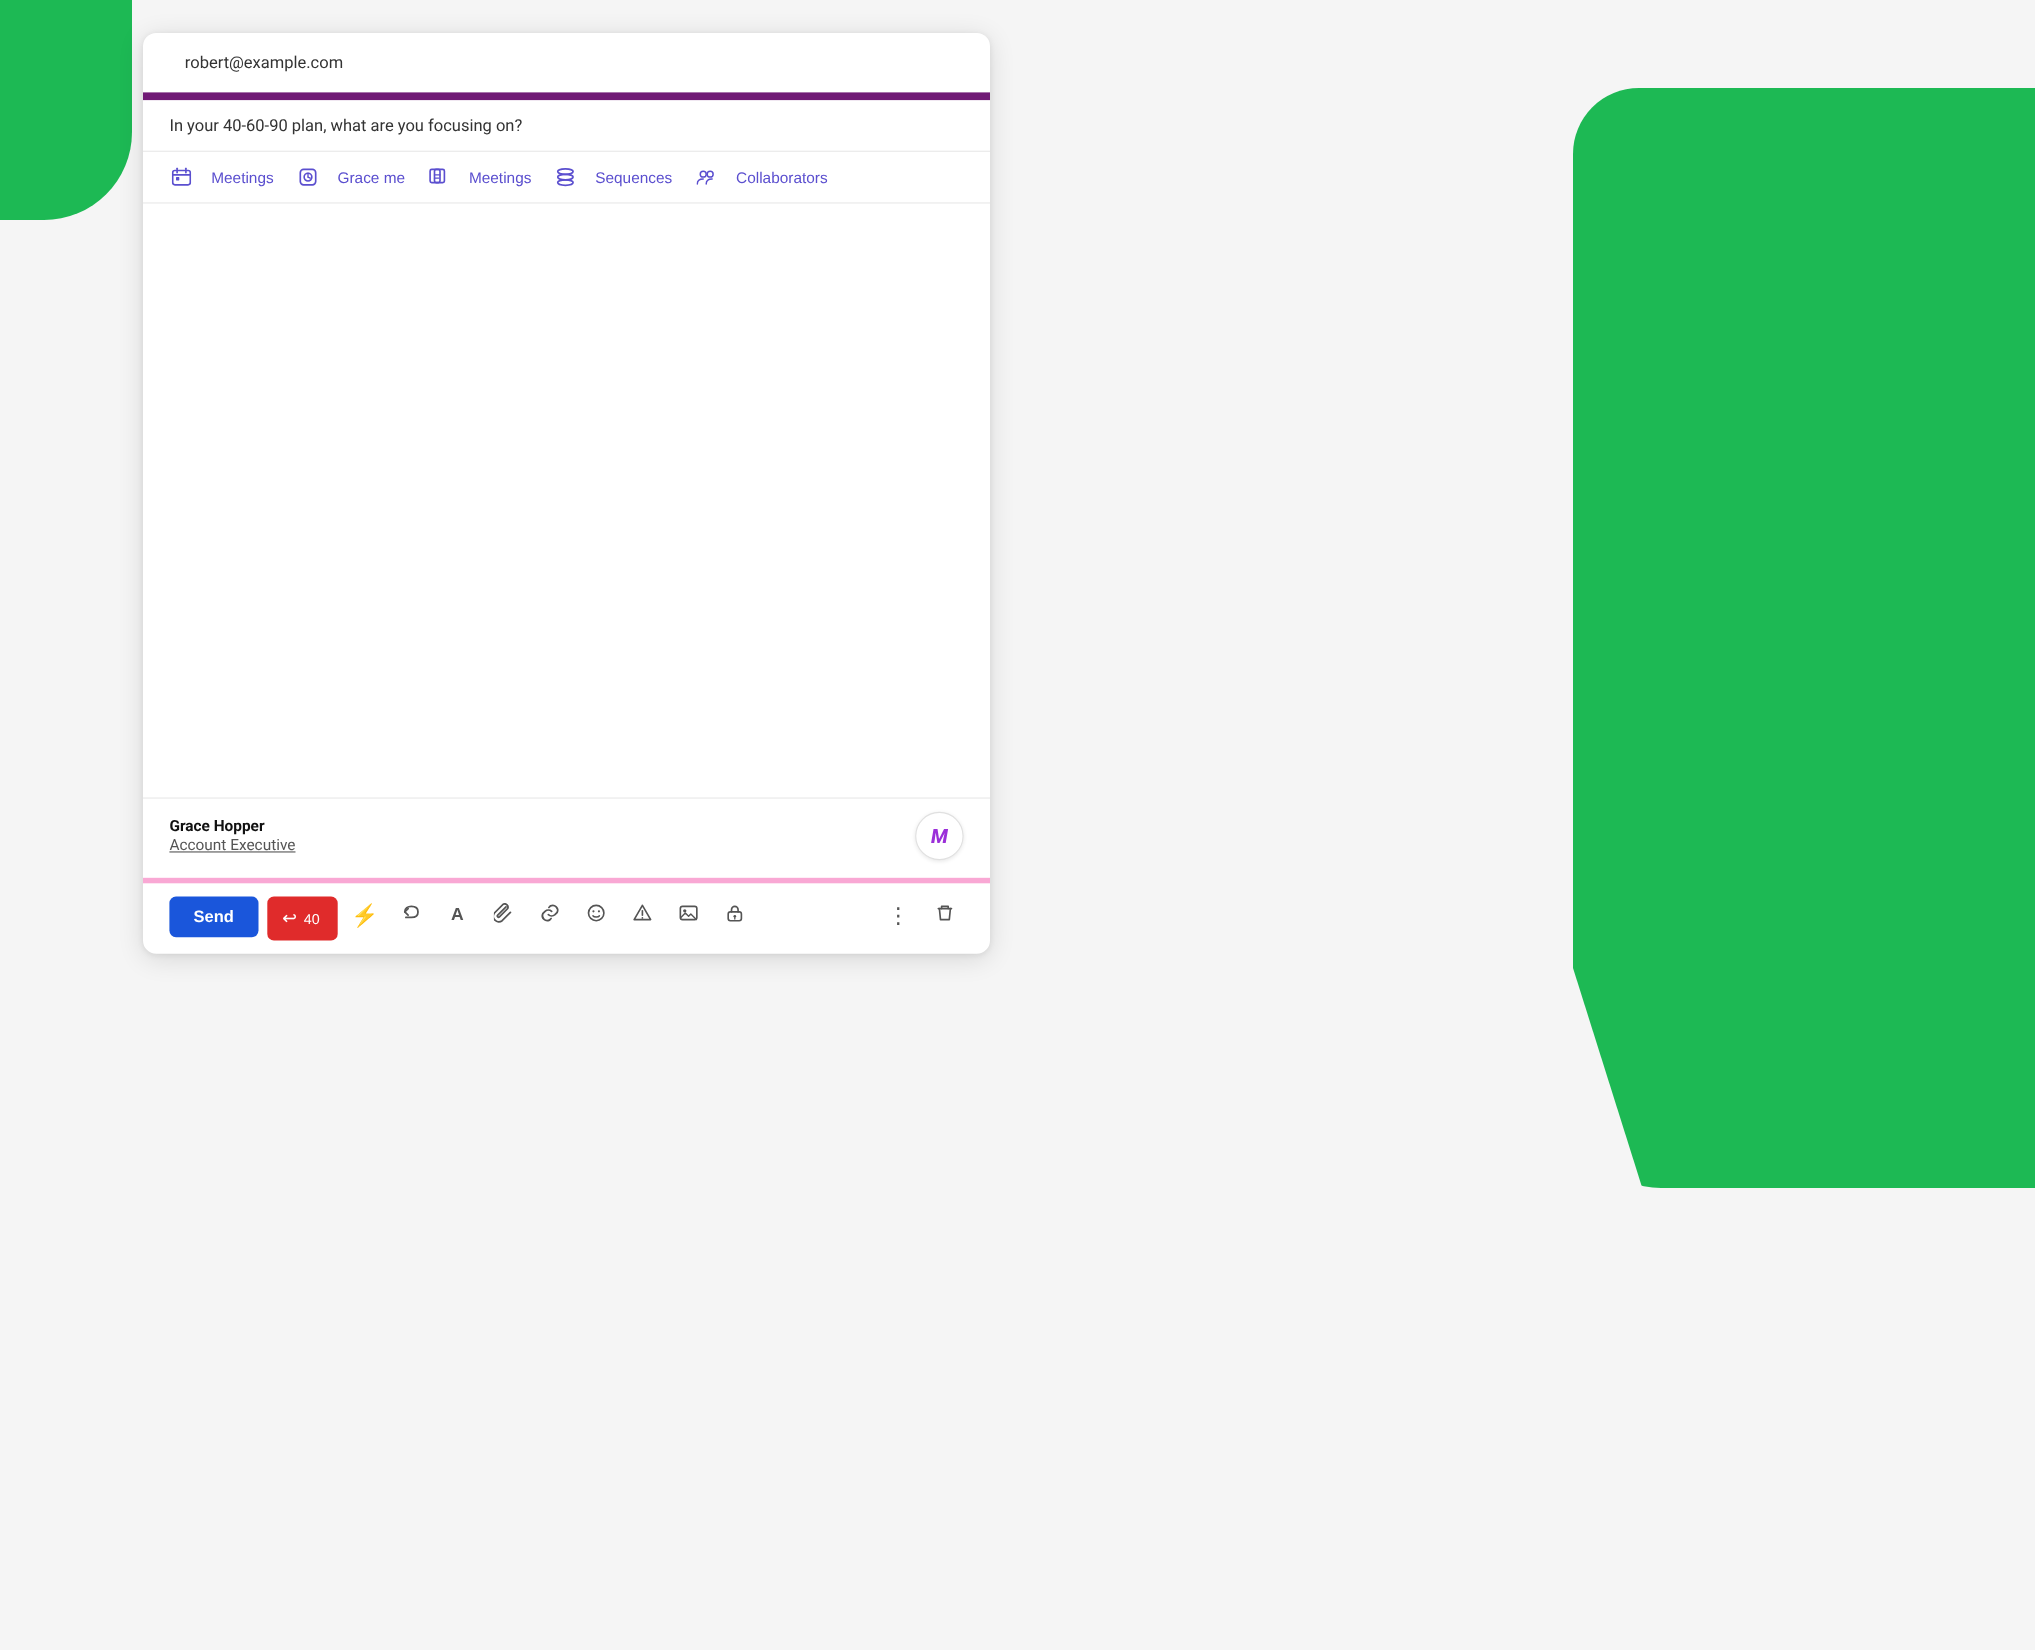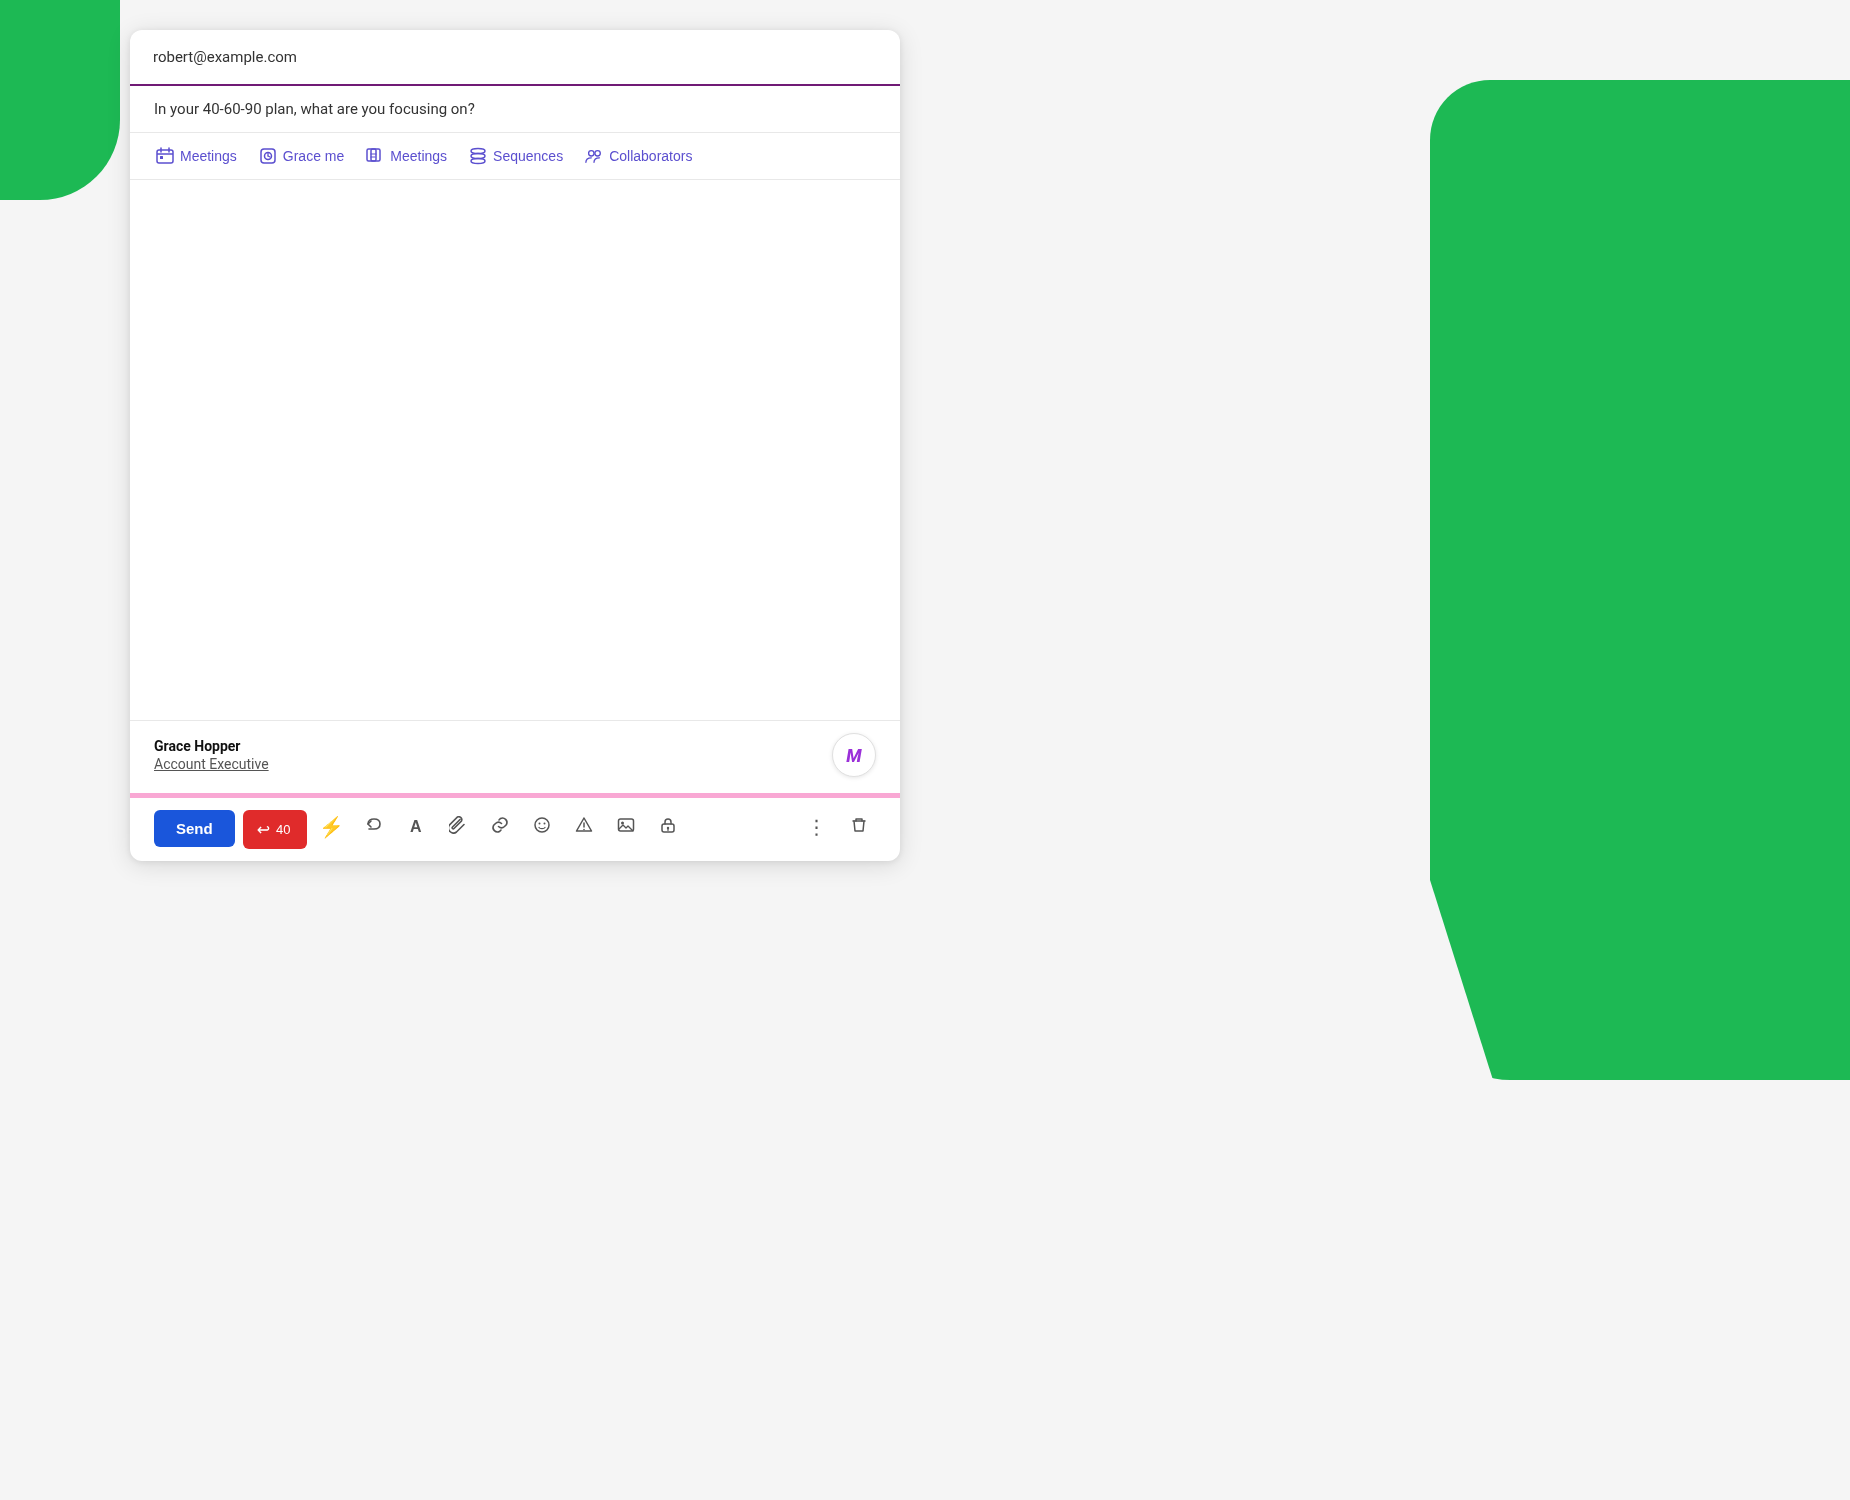--- a/index.html
+++ b/index.html
@@ -43,22 +43,22 @@
       left: 130px;
       width: 770px;
       background: #fff;
       border-radius: 12px;
       box-shadow: 0 4px 24px rgba(0,0,0,0.12), 0 1px 6px rgba(0,0,0,0.08);
       z-index: 10;
       overflow: hidden;
     }
 
     .compose-to-row {
-      padding: 18px 23px;
-      border-bottom: 2px solid #701a75;
+      padding: 18px 38px;
+      border-bottom: 7px solid #701a75;
       font-size: 15px;
       color: #333;
     }
 
     .compose-subject-row {
       padding: 14px 24px;
       border-bottom: 1px solid #e8e8e8;
       font-size: 15px;
       color: #333;
     }
@@ -67,21 +67,21 @@
       padding: 10px 24px;
       border-bottom: 1px solid #e8e8e8;
       display: flex;
       align-items: center;
       gap: 18px;
     }
 
     .toolbar-btn {
       display: flex;
       align-items: center;
-      gap: 6px;
+      gap: 18px;
       font-size: 14px;
       color: #5b4fcf;
       cursor: pointer;
       background: none;
       border: none;
       padding: 4px 2px;
       border-radius: 4px;
     }
 
     .toolbar-btn .btn-icon {

